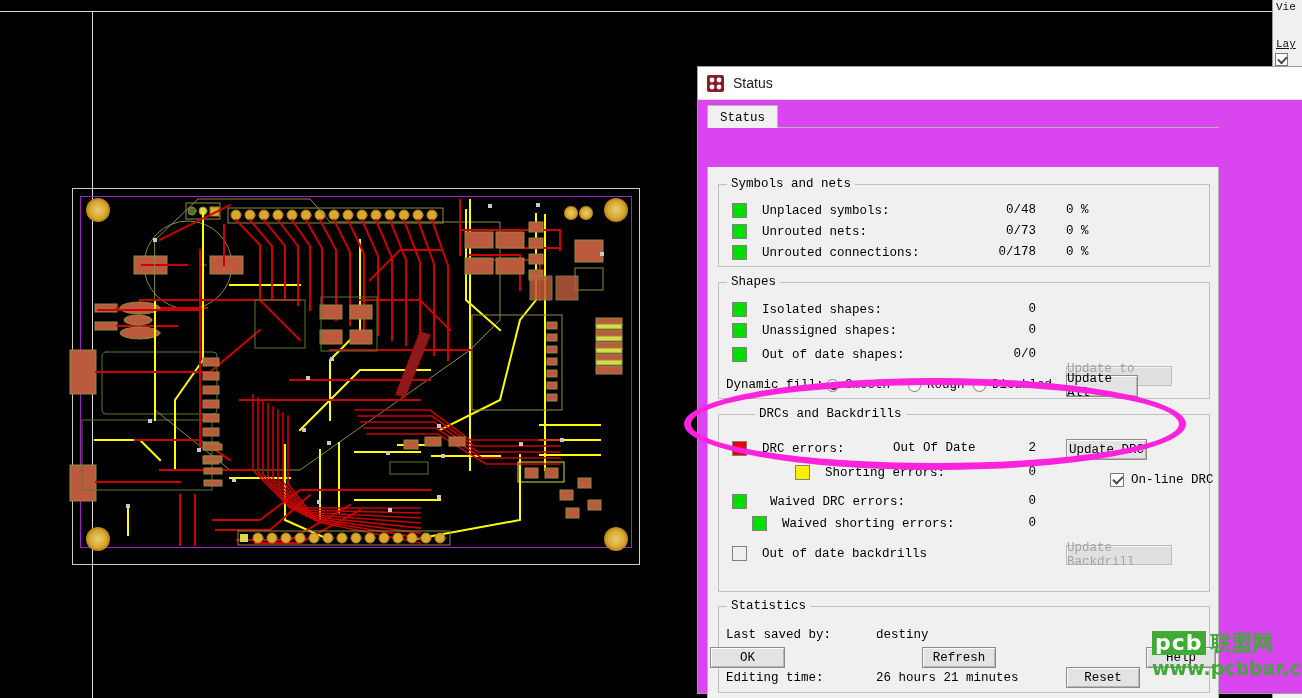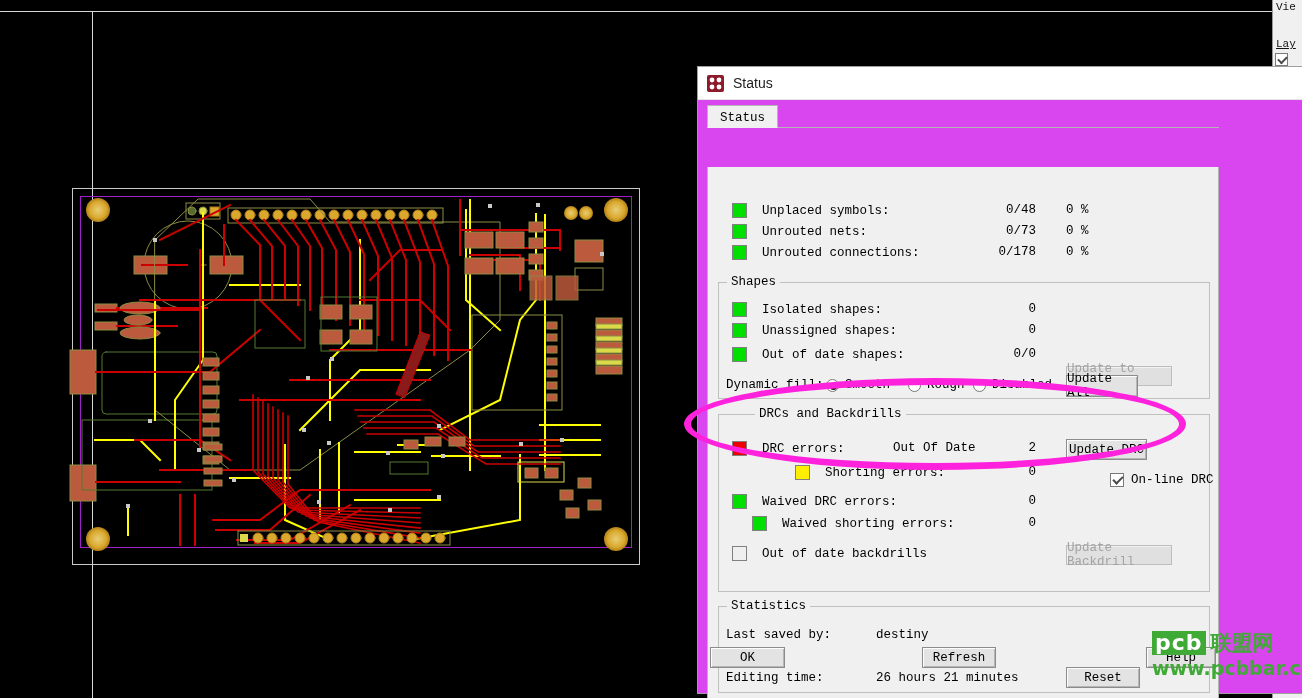--- a/index.html
+++ b/index.html
@@ -485,20 +485,23 @@
         </svg>
       </div>
     </div>
 
     <div id="tabstrip">
       <div id="tab-status">Status</div>
     </div>
 
     <div id="tabpage">
 
+      <fieldset class="grp" style="left:10px; top:10px; width:492px; height:90px;">
+        <legend>Symbols and nets</legend>
+      </fieldset>
       <div class="row" style="left:24px; top:36px;justify-content:center;">
         <span class="sw sw-green"></span>
         <span class="lbl">Unplaced symbols:</span>
       </div>
       <div class="row val" style="left:258px; top:36px; width:70px; justify-content:flex-end;">0/48</div>
       <div class="row pct" style="left:358px; top:36px;">0 %</div>
 
       <div class="row" style="left:24px; top:57px;">
         <span class="sw sw-green"></span>
         <span class="lbl">Unrouted nets:</span>
@@ -565,21 +568,21 @@
       <div class="row" style="left:44px; top:298px;padding-left:43px;">
         <span class="sw sw-yellow"></span>
         <span class="lbl">Shorting errors:</span>
       </div>
       <div class="row val" style="left:258px; top:298px; width:70px; justify-content:flex-end;">0</div>
       <label class="cbx on" style="left:358px; top:306px;padding-left:44px;">
         <span class="box"></span>
         <span>On-line DRC</span>
       </label>
 
-      <div class="row" style="left:24px; top:327px;">
+      <div class="row" style="left:24px; top:327px;gap:8px;">
         <span class="sw sw-green"></span>
         <span class="lbl">Waived DRC errors:</span>
       </div>
       <div class="row val" style="left:258px; top:327px; width:70px; justify-content:flex-end;">0</div>
 
       <div class="row" style="left:44px; top:349px;">
         <span class="sw sw-green"></span>
         <span class="lbl">Waived shorting errors:</span>
       </div>
       <div class="row val" style="left:258px; top:349px; width:70px; justify-content:flex-end;">0</div>

